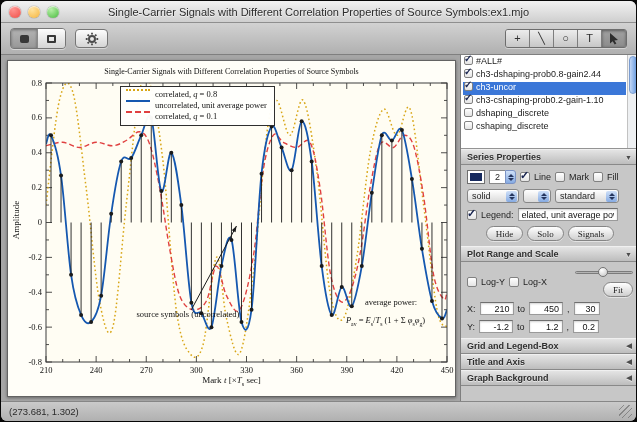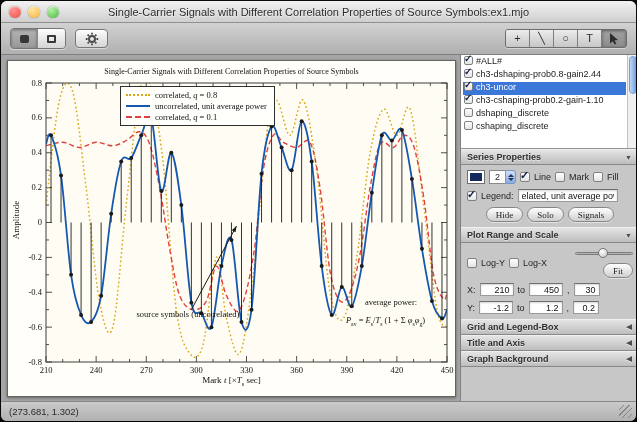--- a/index.html
+++ b/index.html
@@ -26,21 +26,21 @@
   .tool{width:24px;height:17px;border:none;border-right:1px solid #7d7d7d;background:linear-gradient(#ececec,#c7c7c7);font-size:11px;line-height:1;color:#2f2f2f;display:flex;align-items:center;justify-content:center;padding:0;font-family:"Liberation Sans",sans-serif}
   .tool:last-child{border-right:none}
   .tool.active{background:linear-gradient(#a2a2a2,#8c8c8c);box-shadow:inset 0 1px 3px rgba(0,0,0,.45)}
   
   .content{flex:1;display:flex;min-height:0}
   .plot-wrap{flex:1;background:#a6a6a6;padding:5px 4px 6px 6px;position:relative}
   .plot-panel{position:relative;width:449px;height:337px;background:#fffef8;border:1px solid #636363;box-shadow:0 1px 3px rgba(0,0,0,.4)}
   .plot-title{position:absolute;top:6px;left:0;right:0;text-align:center;font:8px "Liberation Serif",serif;color:#101010}
   #plot-svg{position:absolute;inset:0}
   .legend{position:absolute;left:112px;top:25px;border:1px solid #2e2e2e;background:rgba(255,255,252,.97);padding:2px 7px 3px 5px}
-  .lg-row{display:flex;align-items:center;height:11px}
+  .lg-row{display:flex;align-items:flex-start;height:11px}
   .lg-sample{width:24px;margin-right:5px;flex:0 0 auto}
   .lg-label{font:8.5px "Liberation Serif",serif;color:#101010;white-space:nowrap}
   .ylab{position:absolute;left:-22px;top:154px;width:60px;text-align:center;font:9px "Liberation Serif",serif;color:#101010;transform:rotate(-90deg)}
   .xlab{position:absolute;left:0;right:0;top:314px;text-align:center;font:9px "Liberation Serif",serif;color:#101010}
   .ann-note{position:absolute;left:90px;top:248px;width:180px;text-align:center;font:8.5px "Liberation Serif",serif;color:#101010}
   .ann-avg{position:absolute;left:318px;top:236px;width:130px;text-align:center;font:8.5px "Liberation Serif",serif;color:#101010}
   .ann-frm{position:absolute;left:310px;top:254px;width:135px;text-align:center;font:8.5px "Liberation Serif",serif;color:#101010}
   sub{font-size:68%}
   
   .sidebar{width:178px;flex:0 0 178px;background:#c7c7c7;border-left:1px solid #7e7e7e;display:flex;flex-direction:column;min-height:0}
@@ -427,20 +427,43 @@
               </span>
           </span>
           <span class="cb checked"></span>
           <span class="cb-label">Line</span>
           <span class="cb"></span>
           <span class="cb-label">Mark</span>
           <span class="cb"></span>
           <span class="cb-label">Fill</span>
         </div>
         <div class="srow">
+          <span class="popup" style="width:52px">
+            <span class="popup-text">solid</span>
+            <span class="popup-arr">
+                <i class="u"></i>
+                <i class="d"></i>
+              </span>
+          </span>
+          <span class="popup" style="width:28px">
+            <span class="popup-text"></span>
+            <span class="popup-arr">
+                <i class="u"></i>
+                <i class="d"></i>
+              </span>
+          </span>
+          <span class="popup" style="width:64px">
+            <span class="popup-text">standard</span>
+            <span class="popup-arr">
+                <i class="u"></i>
+                <i class="d"></i>
+              </span>
+          </span>
+        </div>
+        <div class="srow">
           <span class="cb checked"></span>
           <span class="cb-label">Legend:</span>
           <input class="field" style="width: 100px;" value="elated, unit average power">
         </div>
         <div class="srow center" style="margin-bottom:2px">
           <button class="aquabtn">Hide</button>
           <button class="aquabtn">Solo</button>
           <button class="aquabtn">Signals</button>
         </div>
       </div>

